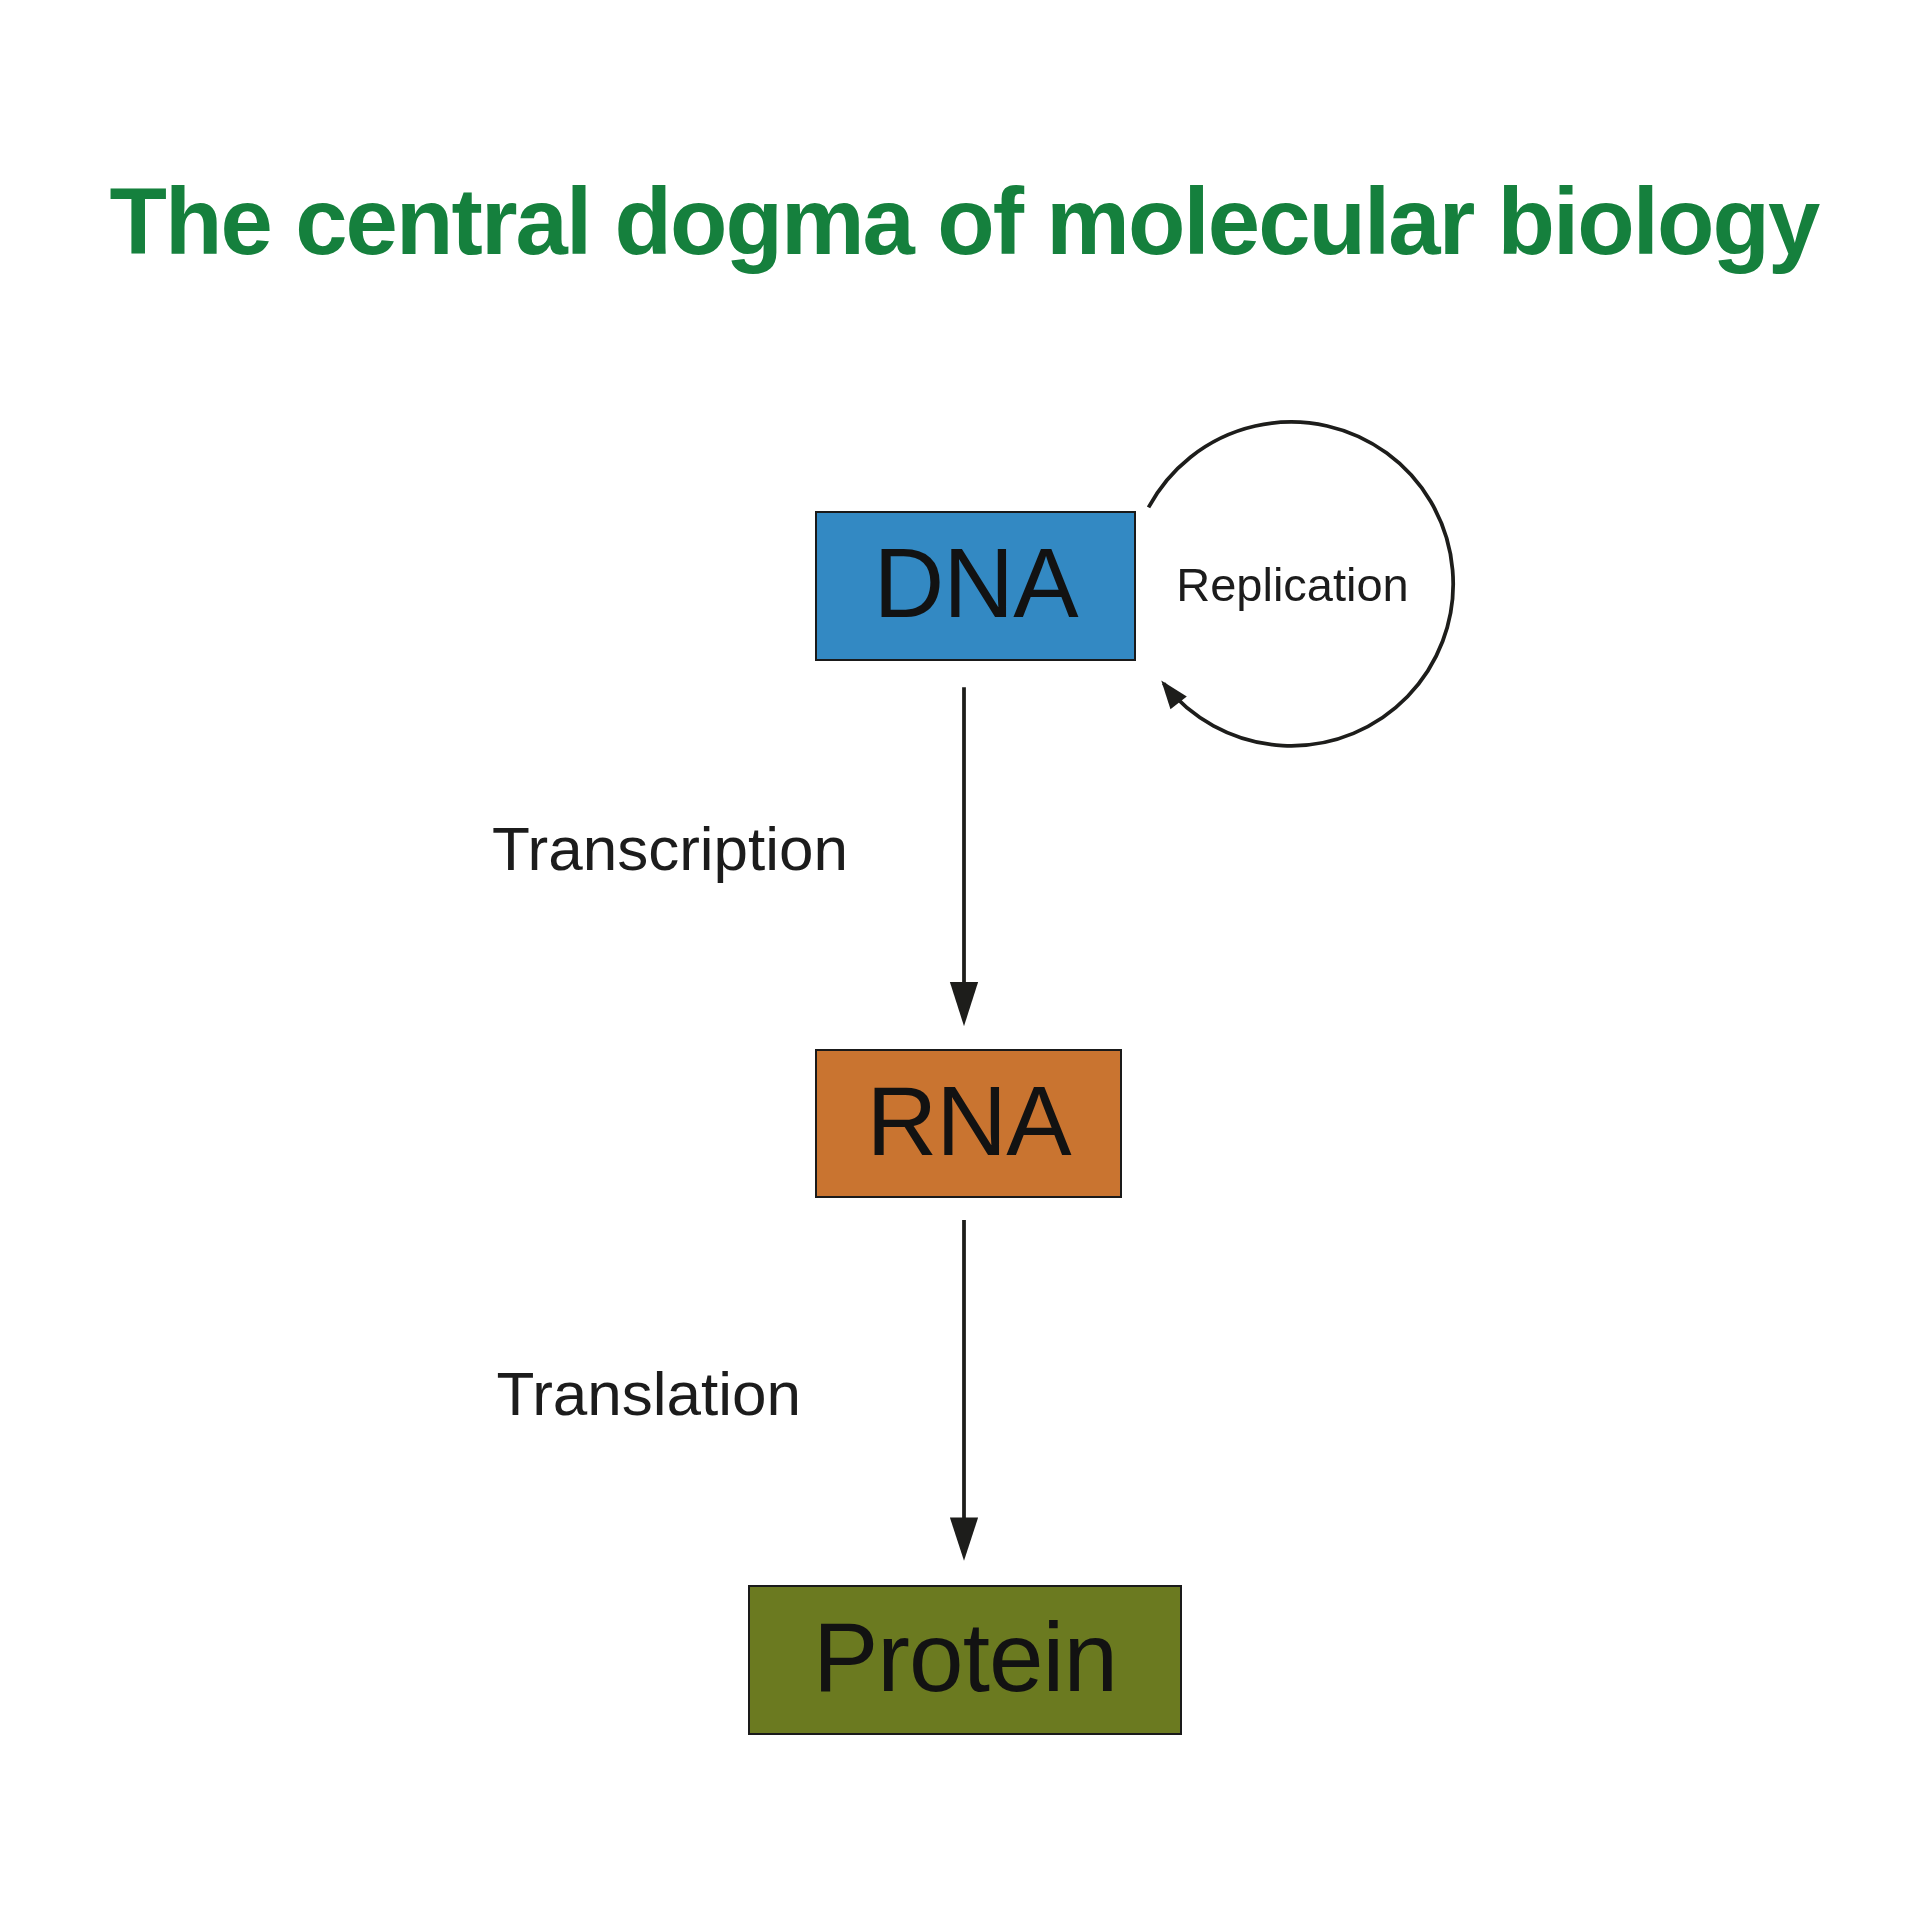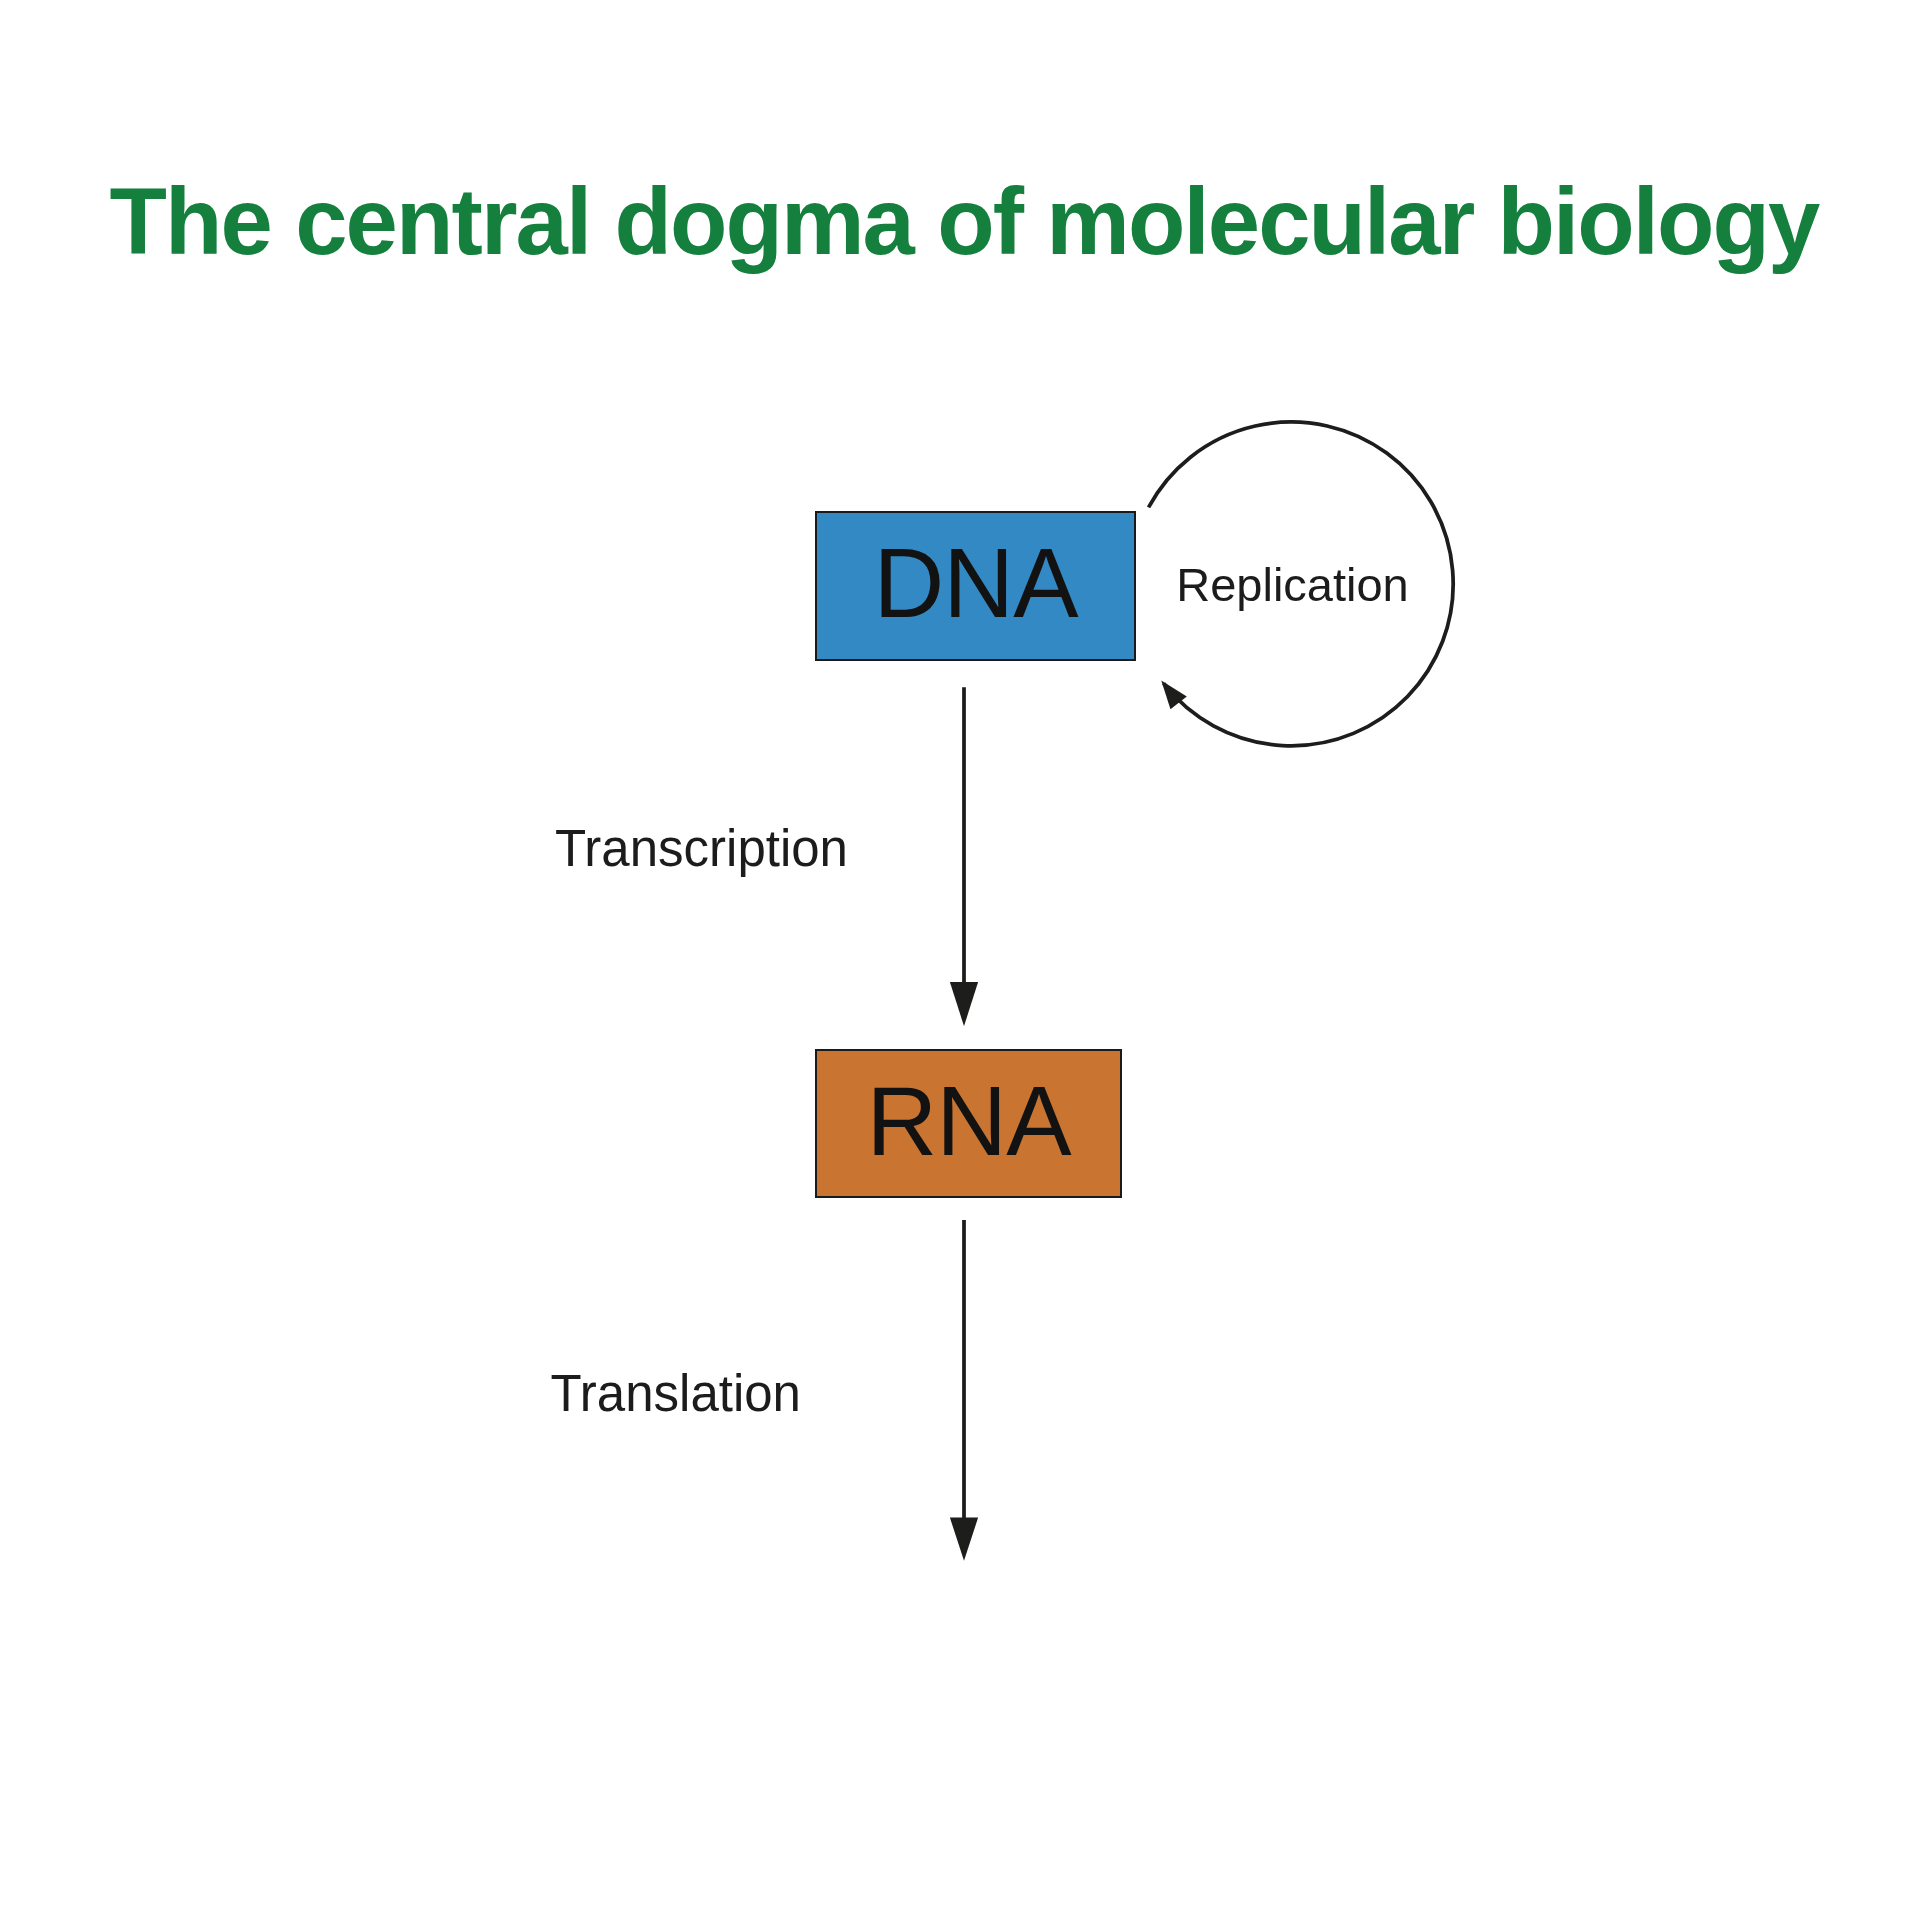--- a/index.html
+++ b/index.html
@@ -52,21 +52,21 @@
     color: #121212;
     line-height: 1;
     letter-spacing: -0.9px;
     transform: translateY(-2.8px);
   }
   .node-dna     { left: 815px; top: 511px;  width: 321px; height: 150px; }
   .node-rna     { left: 815px; top: 1049px; width: 307px; height: 149px; }
   .node-protein { left: 748px; top: 1585px; width: 434px; height: 150px; }
   .edge-label {
     position: absolute;
-    font-size: 51px;
+    font-size: 62px;
     color: #1c1c1c;
     line-height: 66px;
     white-space: nowrap;
   }
   .label-transcription {
     left: 424px; top: 816px;
     width: 424px;
     text-align: right;
   }
   .label-translation {
@@ -110,20 +110,23 @@
   </svg>
 
   <div class="node node-dna" style="background-color: rgb(51, 137, 195);">
     <span>DNA</span>
   </div>
 
   <div class="node node-rna" style="background-color: rgb(201, 116, 48);">
     <span>RNA</span>
   </div>
 
+  <div class="node node-protein" style="background-color: rgb(107, 122, 32);">
+    <span>Protein</span>
+  </div>
 
   <div class="edge-label label-transcription">Transcription</div>
 
   <div class="edge-label label-translation">Translation</div>
 
   <div class="edge-label label-replication">Replication</div>
 
 </div>
 
 

